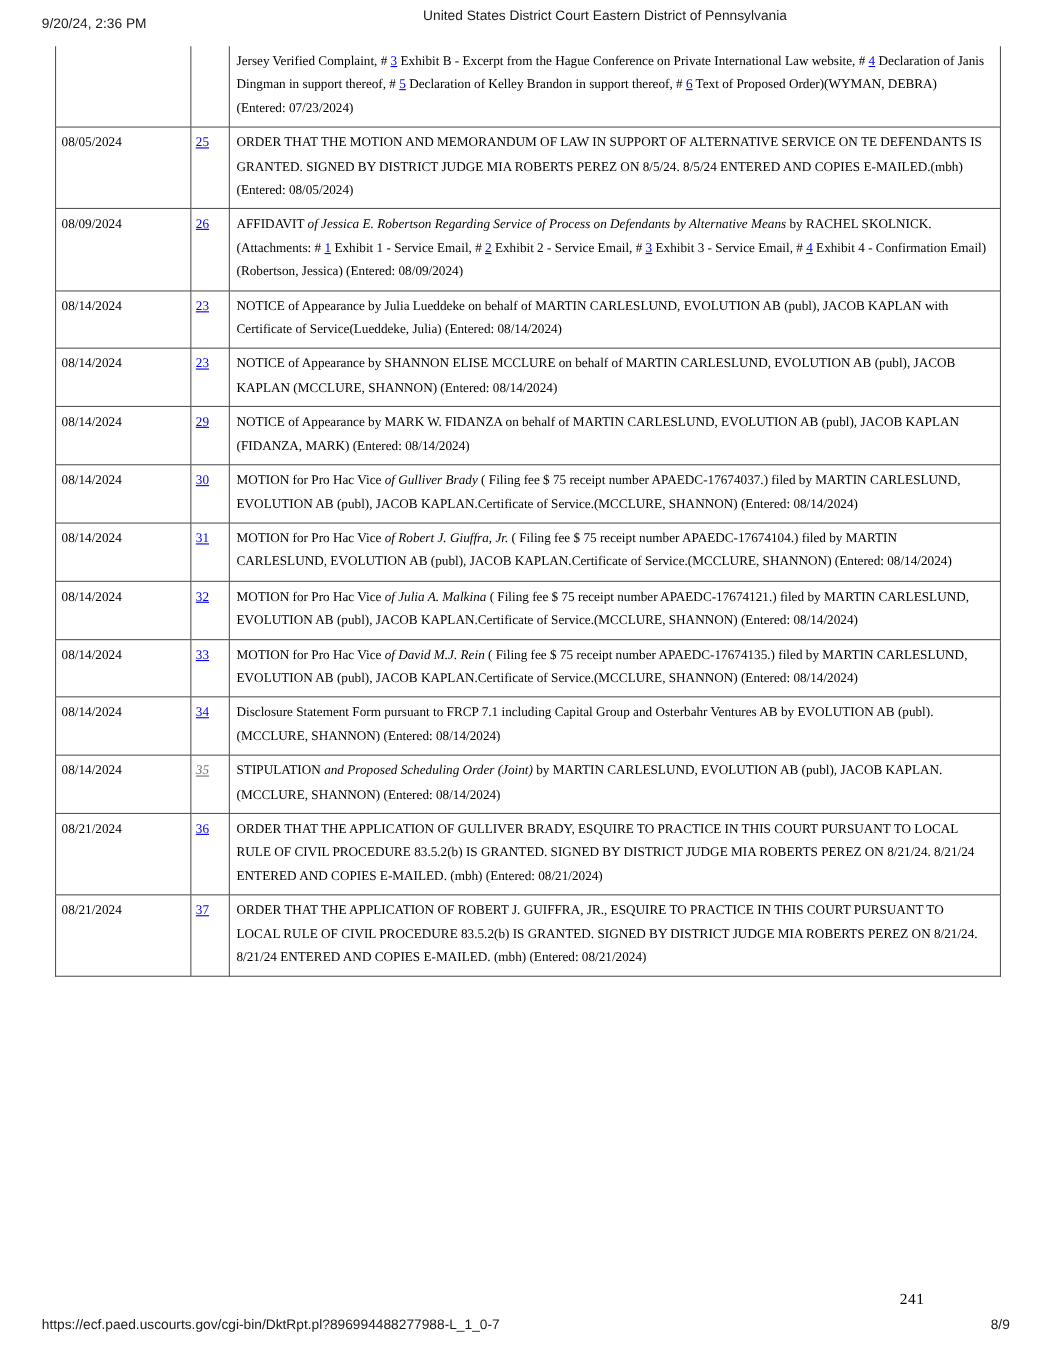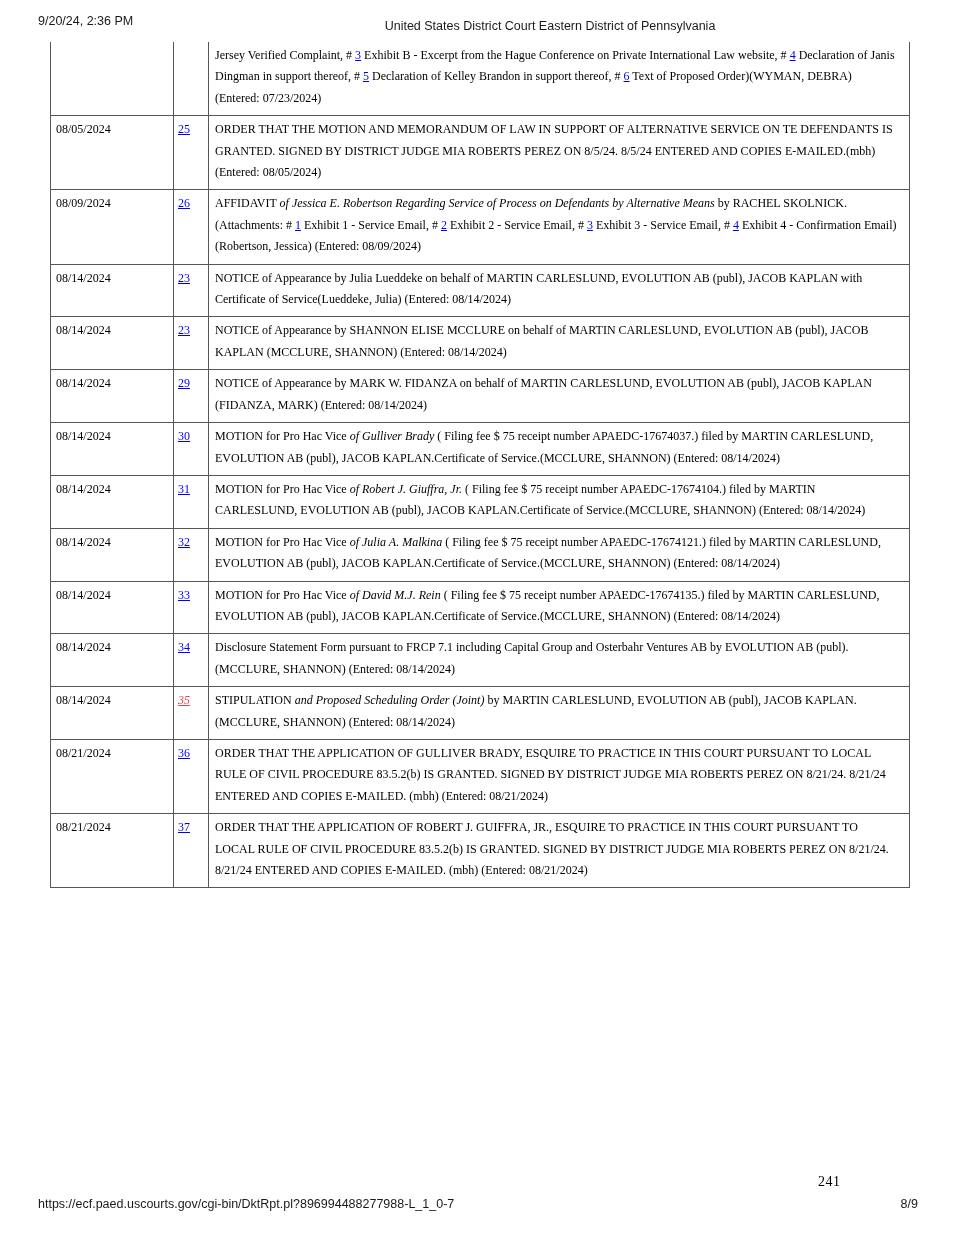--- a/index.html
+++ b/index.html
@@ -5,41 +5,41 @@
   html,body { margin:0; padding:0; background:#ffffff; }
   body {
     width:956px; height:1238px; position:relative; overflow:hidden;
     font-family:"Liberation Serif", serif; color:#000;
   }
   .hdr, .ftr {
     position:absolute; white-space:nowrap;
     font-family:"Liberation Sans", sans-serif; font-size:12.5px; color:#1a1a1a;
   }
   #hdr-time { top:14px; left:38px; }
-  #hdr-title { top:19px; left:550px; transform:translateX(-50%); }
+  #hdr-title { top:7px; left:550px; transform:translateX(-50%); }
   #ftr-url { top:1197px; left:38px; }
   #ftr-page { top:1197px; right:38px; }
 
   table#docket {
     position:absolute; left:50px; top:42px; width:859px;
     border-collapse:collapse; table-layout:fixed;
   }
   col.c-date { width:123px; }
   col.c-num  { width:35px; }
   col.c-desc { width:701px; }
   #docket td {
     border:1px solid #565656; vertical-align:top;
     font-size:12px; line-height:21.4px;
   }
   #docket tr:first-child td { border-top:none; }
   td.date { padding:3px 4px 2px 5px; }
   td.num  { padding:3px 2px 6px 4px; }
   td.desc { padding:3px 10px 6px 6px; }
   .doclink { color:#0000EE; text-decoration:underline; cursor:pointer; }
-  .doclink.visited { color:#ef4444;font-style:italic; }
+  .doclink.visited { color:#737373;font-style:italic; }
   .it { font-style:italic; }
   #stamp {
     position:absolute; left:818px; top:1174px;
     font-size:14px; letter-spacing:0.5px;
   }
 </style>
 </head>
 <body>
 
 <div class="hdr" id="hdr-time">9/20/24, 2:36 PM</div>

